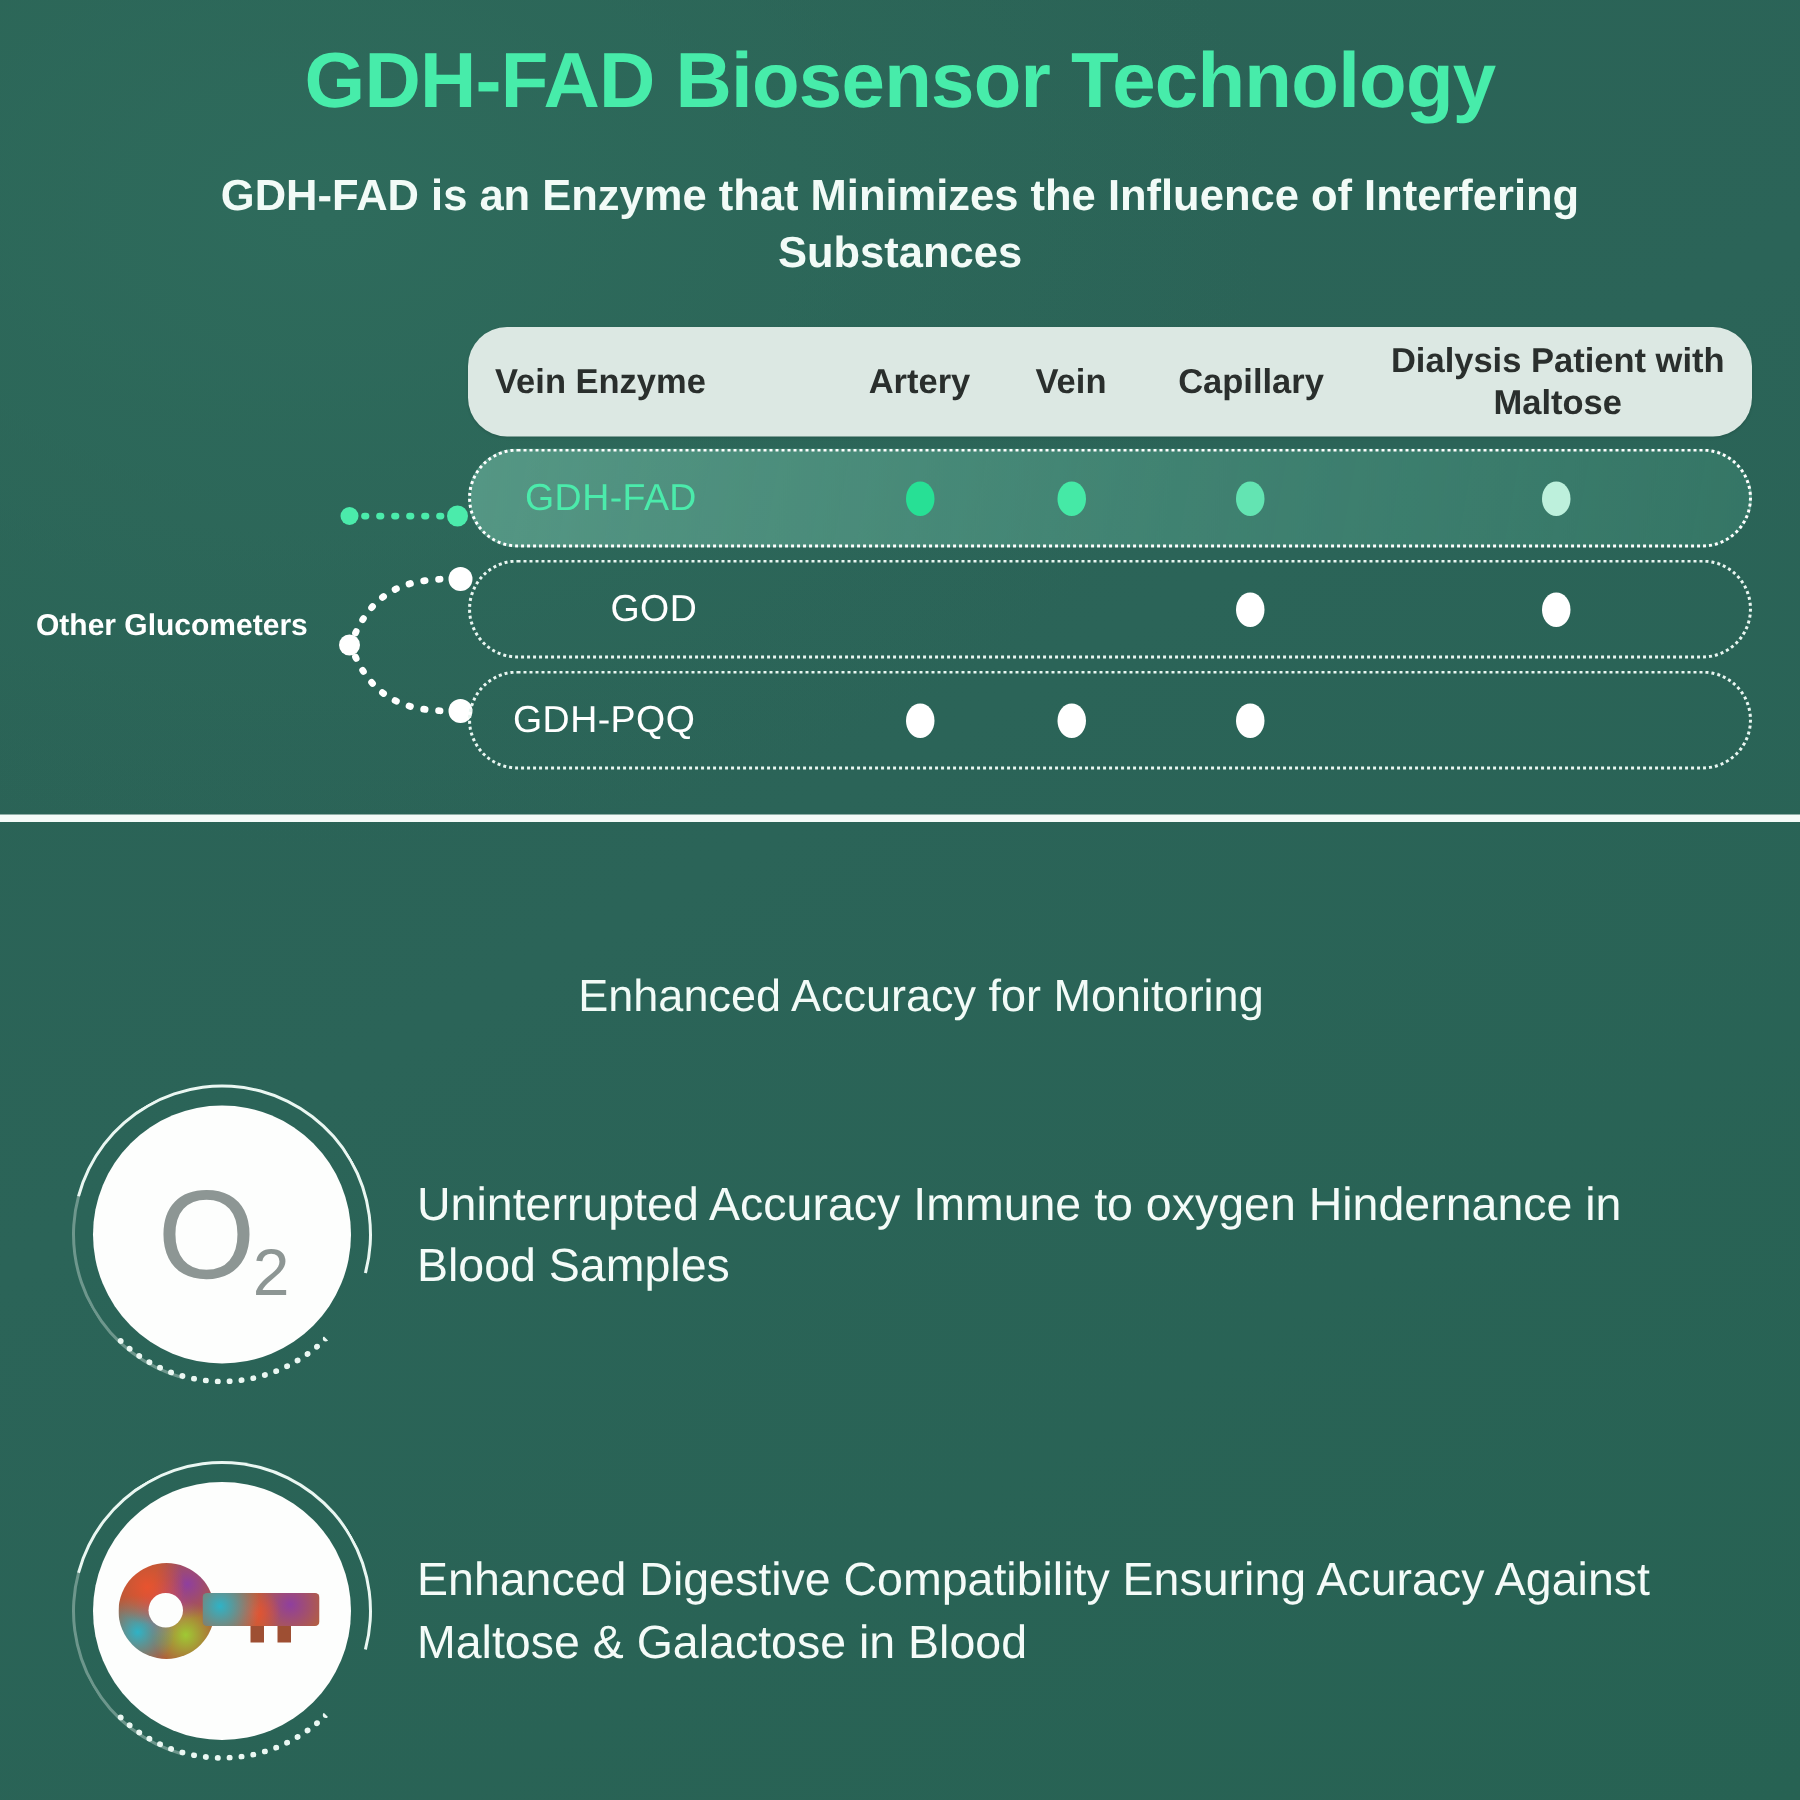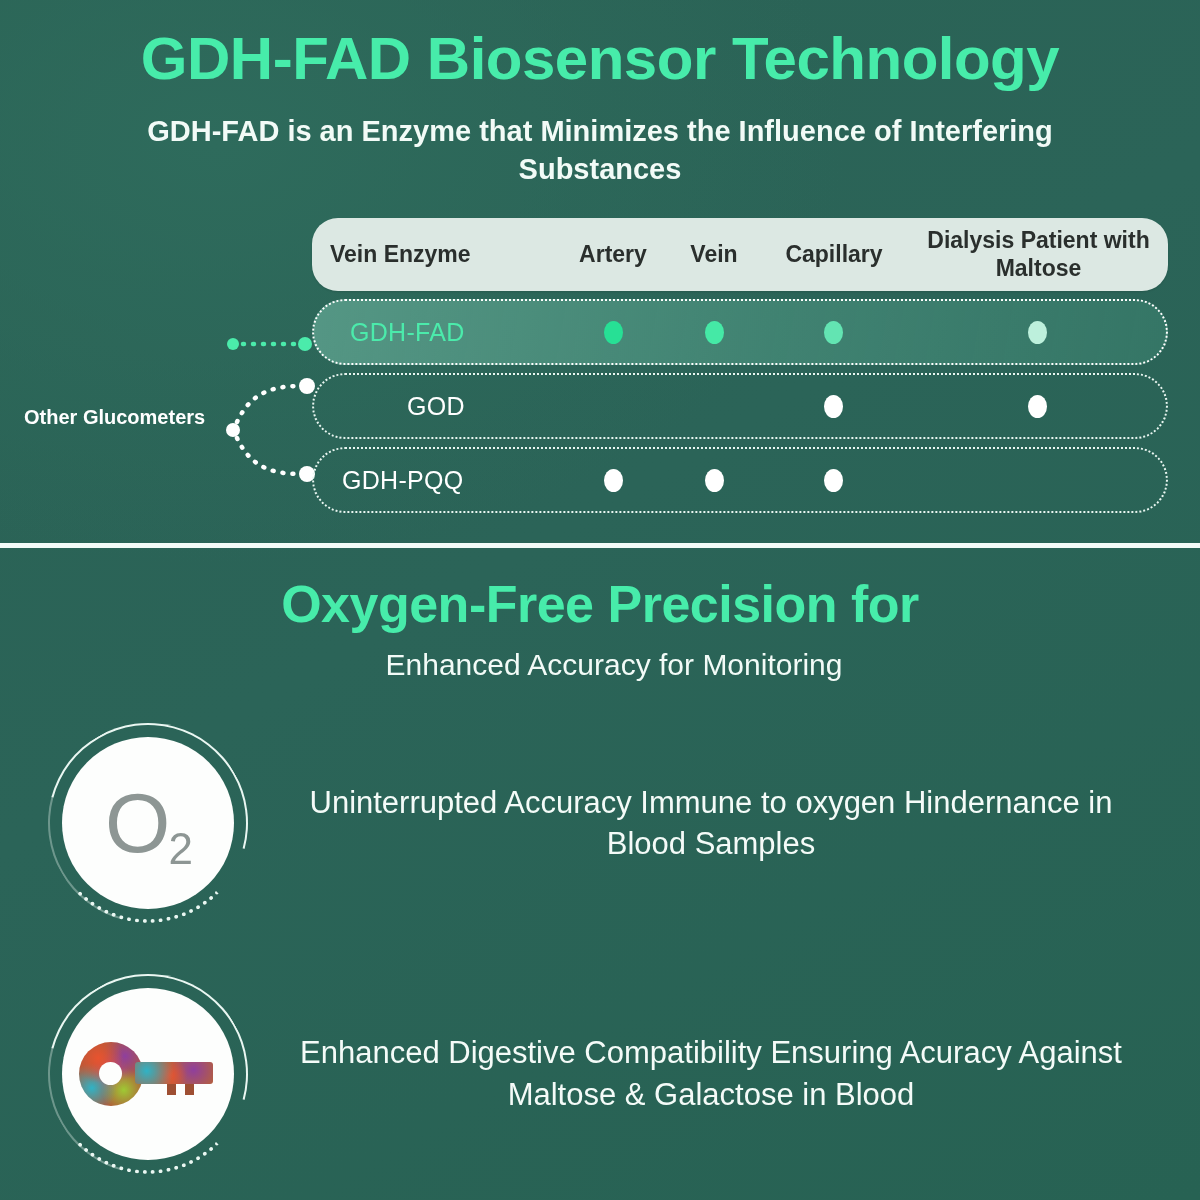--- a/index.html
+++ b/index.html
@@ -14,21 +14,21 @@
     width:1200px; height:1200px; position:relative;
     background:
       radial-gradient(ellipse 900px 600px at 18% 12%, #2e6b5c 0%, rgba(46,107,92,0) 70%),
       linear-gradient(150deg, #2a6254 0%, #2b6458 45%, #276253 100%);
   }
 
   
   .sec1 { position:absolute; left:0; top:0; width:1200px; height:545px; }
   .title1 {
     position:absolute; top:26px; left:0; width:1200px; text-align:center;
-    font-size:60px; font-weight:bold; color:#47ecaa; letter-spacing:-0.5px;
+    font-size:52px; font-weight:bold; color:#47ecaa; letter-spacing:-0.5px;
     line-height:1.1;
   }
   .subtitle1 {
     position:absolute; top:112px; left:100px; width:1000px; text-align:center;
     font-size:29px; color:#f2fbf7; line-height:1.32; font-weight:700;
   }
 
   
   .table-wrap { position:absolute; left:312px; top:218px; width:856px; }
   .thead {
@@ -113,21 +113,21 @@
   }
   .badge .disc {
     position:absolute; left:14px; top:14px; width:172px; height:172px;
     border-radius:50%; background:#fdfefd;
     display:flex; align-items:center; justify-content:center; overflow:hidden;
   }
   .o2 { font-size:84px; color:#8d9694; font-weight:500; line-height:1; letter-spacing:-2px; display:flex; align-items:flex-end; }
   .o2 sub { font-size:44px; line-height:1; position:relative; top:6px; }
 
   .feat-text {
-    flex:1; text-align:center; color:#f4fbf8; font-size:31px; line-height:1.33;
+    flex:1; color:#f4fbf8; font-size:31px; line-height:1.33;
     padding:0 56px 0 30px;
   }
 
   
   .keyico { position:relative; width:138px; height:64px; }
   .keyhead {
     position:absolute; left:0; top:0; width:64px; height:64px; border-radius:50%;
     background:
       radial-gradient(circle at 30% 25%, #e8532f 0%, rgba(232,83,47,0) 38%),
       radial-gradient(circle at 72% 22%, #8f3f9e 0%, rgba(143,63,158,0) 34%),
@@ -235,21 +235,20 @@
           </div>
       </div>
 
     </div>
   </div>
 
   <div class="divider"></div>
 
   <div class="sec2">
 
-    <div class="title2">Oxygen-Free Precision for</div>
     <div class="subtitle2">Enhanced Accuracy for Monitoring</div>
 
     <div class="feat feat-1">
       <div class="badge">
         <div class="ring-solid"></div>
         <div class="ring-dots"></div>
         <div class="disc">
           <span class="o2">
               <span>O</span>
               <sub>2</sub>

